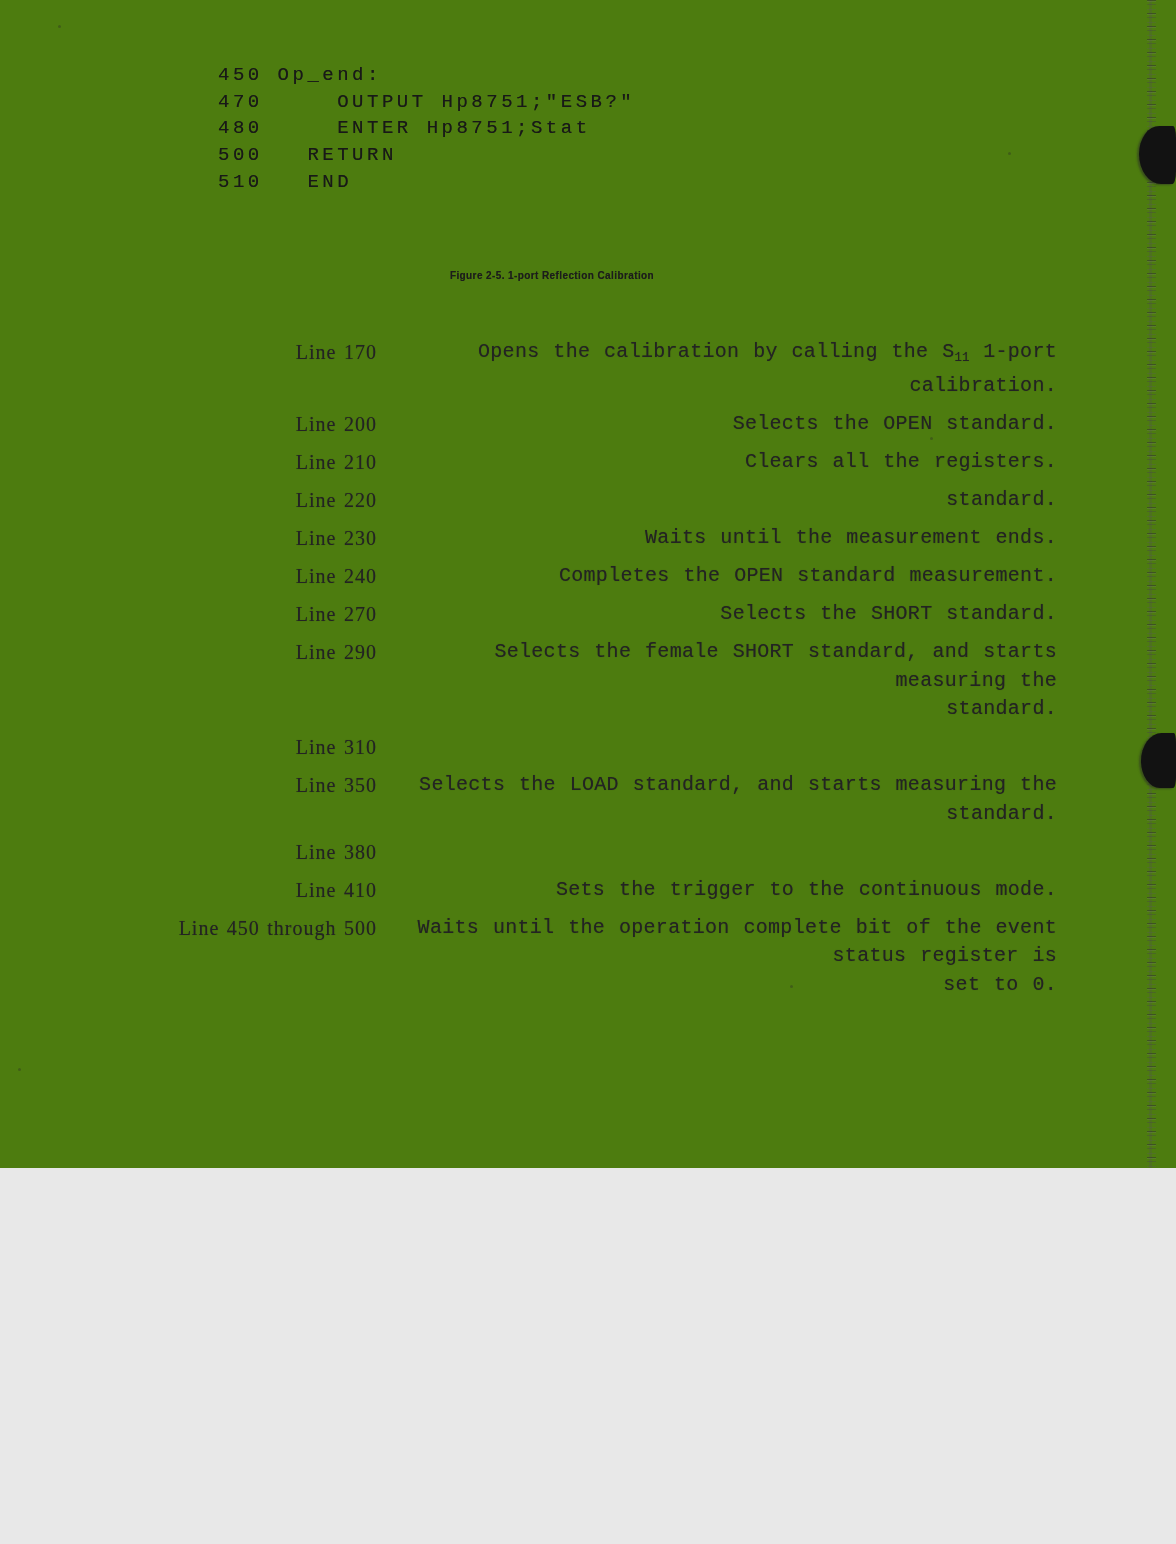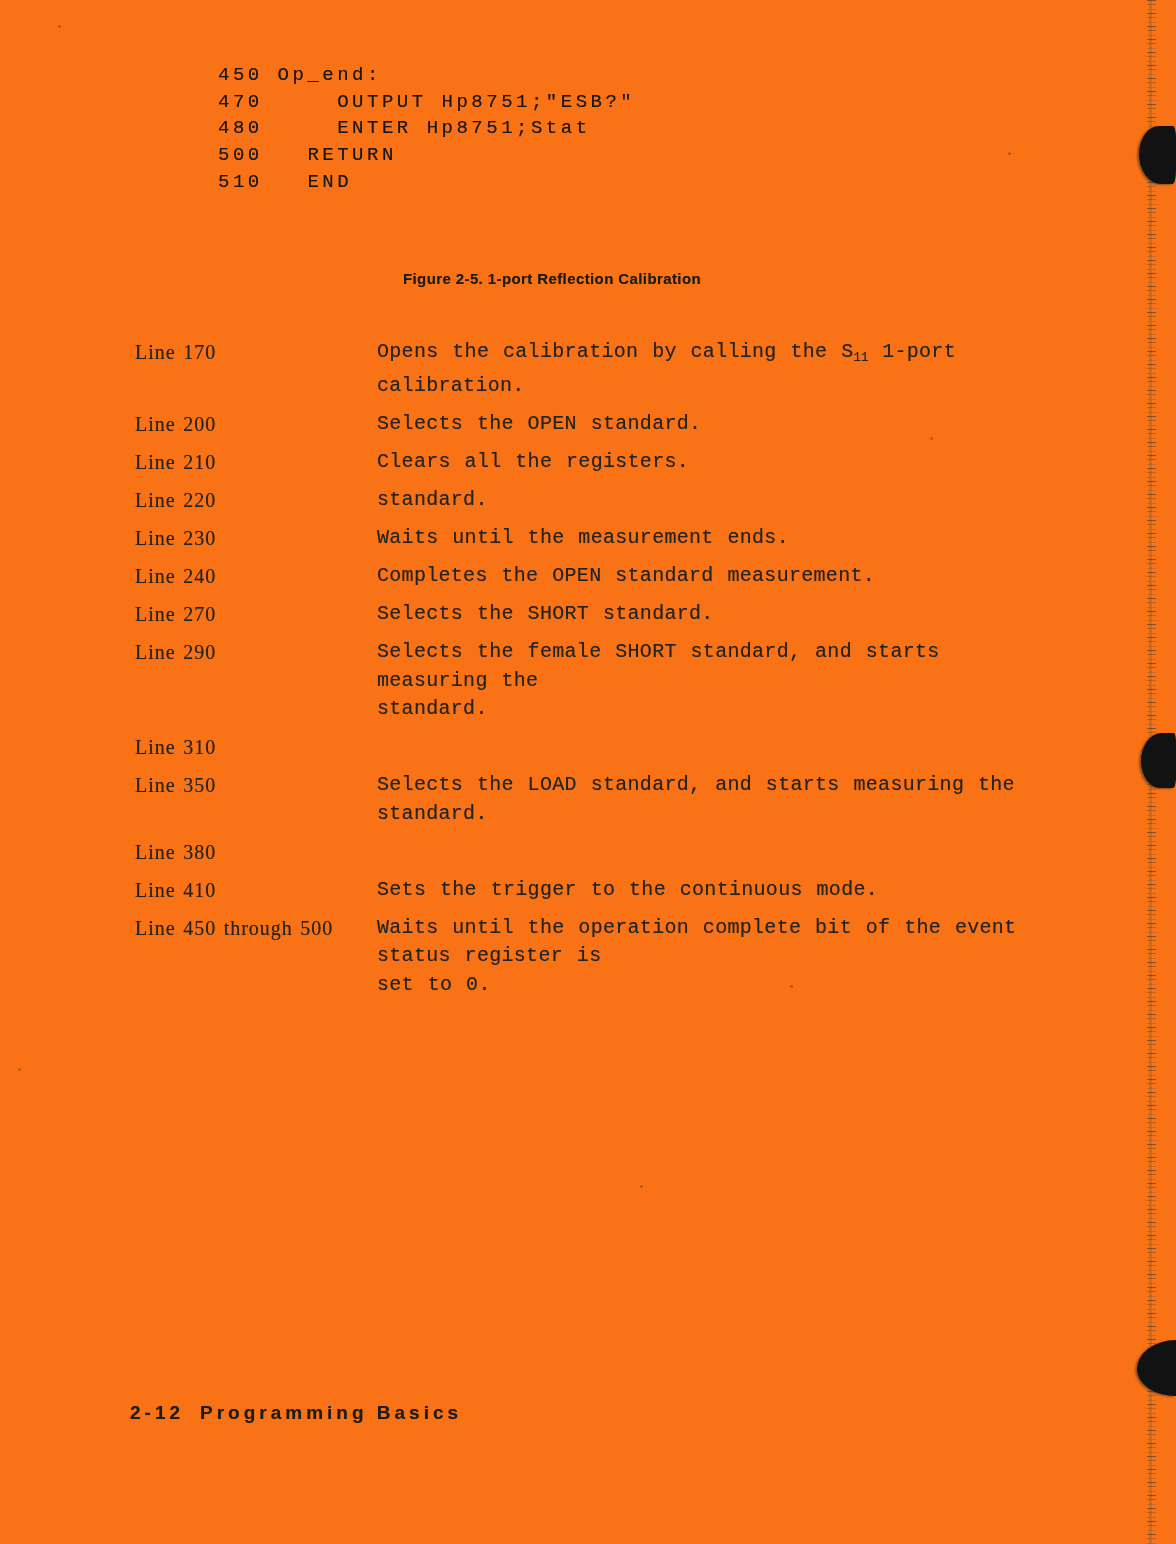--- a/index.html
+++ b/index.html
@@ -1,20 +1,20 @@
 <!DOCTYPE html>
 <html><head>
 <meta charset="utf-8">
 <style>
   html, body { margin: 0; padding: 0; background: #e8e8e8; }
   .page {
     position: relative;
     width: 1176px;
-    height: 1544px;
-    background: #f97316;
+    height: 1168px;
+    background: #4d7c0f;
     overflow: hidden;
     font-family: "Liberation Serif", serif;
     color: #222;
   }
 
   
   .code-block {
     position: absolute;
     left: 218px;
     top: 62px;
@@ -29,21 +29,21 @@
 
   
   .figure-caption {
     position: absolute;
     left: 252px;
     top: 270px;
     width: 600px;
     text-align: center;
     font-family: "Liberation Sans", sans-serif;
     font-weight: bold;
-    font-size: 15px;
+    font-size: 10px;
     letter-spacing: 0.4px;
     color: #1c1c1c;
     text-shadow: 0 0 0.6px rgba(20,20,20,0.5);
   }
 
   
   .desc-table {
     position: absolute;
     left: 135px;
     top: 338px;
@@ -52,20 +52,21 @@
   .desc-row {
     display: flex;
     align-items: flex-start;
     margin-bottom: 9.5px;
     font-size: 20px;
     line-height: 28.5px;
     letter-spacing: 0.3px;
     word-spacing: 1.5px;
     color: #232323;
     text-shadow: 0 0 0.7px rgba(30,30,30,0.45);
+    text-align: right;
   }
   .desc-label {
     flex: 0 0 242px;
     letter-spacing: 1px;
   }
   .desc-text { width: 680px; font-family: Liberation Mono, monospace; }
   .desc-text .wrap-line { display: block; }
   sub.subscript {
     font-size: 0.62em;
     vertical-align: -0.3em;

